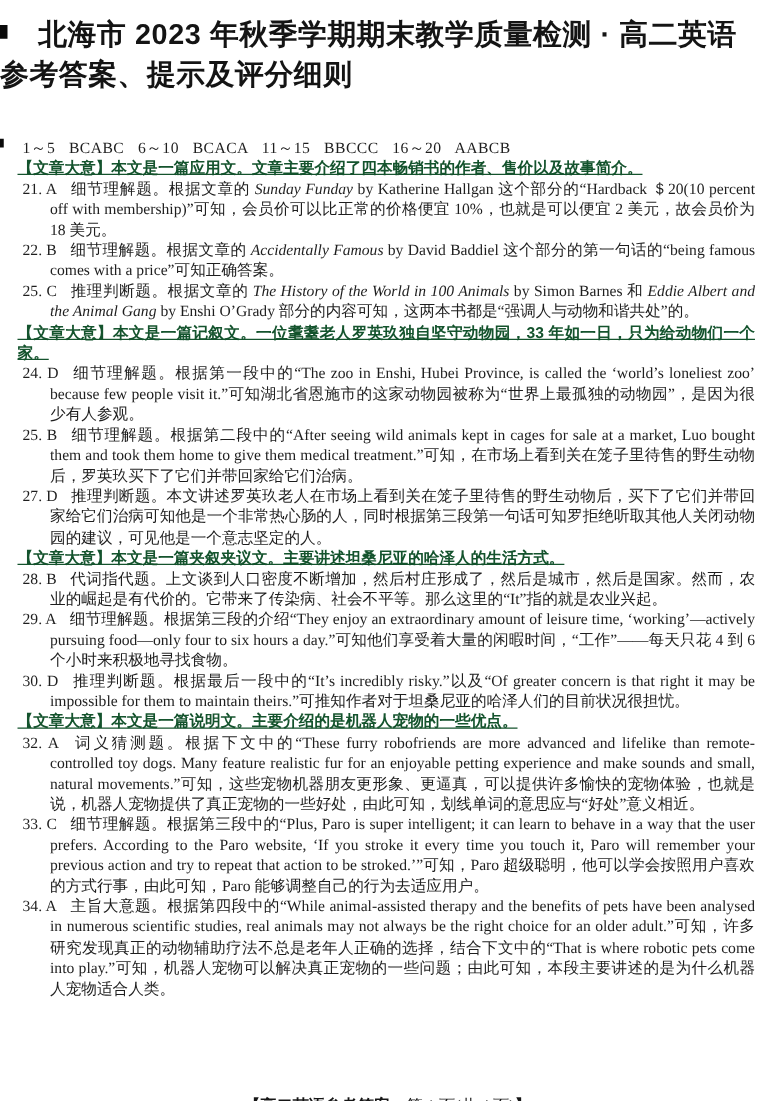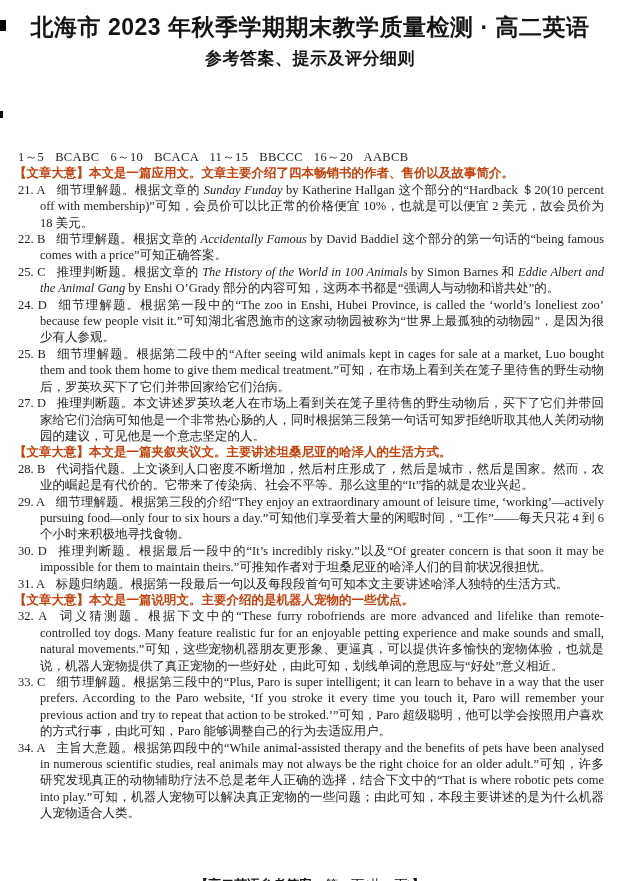--- a/index.html
+++ b/index.html
@@ -17,36 +17,36 @@
 
   .title {
     margin:13px 10px 0 10px;
     font-family:"Liberation Sans","DejaVu Sans",sans-serif;
     font-weight:700; font-size:23px; line-height:28px;
     text-align:center; letter-spacing:0.5px; color:#141414;
   }
   .subtitle {
     margin:7px 0 0 0;
     font-family:"Liberation Sans","DejaVu Sans",sans-serif;
-    font-weight:700; font-size:17px; line-height:22px;
-    text-align:center; letter-spacing:0.5px; color:#141414;
+    font-weight:700; font-size:23px; line-height:22px;
+    letter-spacing:0.5px; color:#141414;
   }
 
   .body {
     position:absolute; top:97px; left:18px; width:586px;
     font-size:12.5px; line-height:16.4px;
     text-align:justify;
   }
   .body p { margin:0; padding:0; }
 
-  p.answers { word-spacing:0.6em; letter-spacing:0.03em;margin-top:39px; }
+  p.answers { word-spacing:0.6em; letter-spacing:0.03em; }
 
   p.summary {
     font-family:"Liberation Sans","DejaVu Sans",sans-serif;
-    font-weight:700; color:#c2410c; margin-left:-4px;
+    font-weight:700; color:#14532d; margin-left:-4px;text-decoration:underline;
   }
 
   p.item { padding-left:22px; text-indent:-22px; }
   p.item .num { margin-right:0.85em; }
   p.item i { font-style:italic; }
 
   .footer {
     position:absolute; left:0; bottom:0; width:100%;
     text-align:center; font-size:13px; color:#161616;
   }
@@ -65,28 +65,28 @@
 
   <div class="title">北海市 2023 年秋季学期期末教学质量检测 · 高二英语</div>
   <div class="subtitle">参考答案、提示及评分细则</div>
 
   <div class="body" id="answer-body">
       <p class="answers">1～5 BCABC  6～10 BCACA  11～15 BBCCC  16～20 AABCB</p>
       <p class="summary">【文章大意】本文是一篇应用文。文章主要介绍了四本畅销书的作者、售价以及故事简介。</p>
       <p class="item"><span class="num">21. A</span><span>细节理解题。根据文章的 </span><i>Sunday Funday</i><span> by Katherine Hallgan 这个部分的“Hardback ＄20(10 percent off with membership)”可知，会员价可以比正常的价格便宜 10%，也就是可以便宜 2 美元，故会员价为 18 美元。</span></p>
       <p class="item"><span class="num">22. B</span><span>细节理解题。根据文章的 </span><i>Accidentally Famous</i><span> by David Baddiel 这个部分的第一句话的“being famous comes with a price”可知正确答案。</span></p>
       <p class="item"><span class="num">25. C</span><span>推理判断题。根据文章的 </span><i>The History of the World in 100 Animals</i><span> by Simon Barnes 和 </span><i>Eddie Albert and the Animal Gang</i><span> by Enshi O’Grady 部分的内容可知，这两本书都是“强调人与动物和谐共处”的。</span></p>
+      <p class="summary">【文章大意】本文是一篇记叙文。一位耄耋老人罗英玖独自坚守动物园，33 年如一日，只为给动物们一个家。</p>
       <p class="item"><span class="num">24. D</span><span>细节理解题。根据第一段中的“The zoo in Enshi, Hubei Province, is called the ‘world’s loneliest zoo’ because few people visit it.”可知湖北省恩施市的这家动物园被称为“世界上最孤独的动物园”，是因为很少有人参观。</span></p>
       <p class="item"><span class="num">25. B</span><span>细节理解题。根据第二段中的“After seeing wild animals kept in cages for sale at a market, Luo bought them and took them home to give them medical treatment.”可知，在市场上看到关在笼子里待售的野生动物后，罗英玖买下了它们并带回家给它们治病。</span></p>
       <p class="item"><span class="num">27. D</span><span>推理判断题。本文讲述罗英玖老人在市场上看到关在笼子里待售的野生动物后，买下了它们并带回家给它们治病可知他是一个非常热心肠的人，同时根据第三段第一句话可知罗拒绝听取其他人关闭动物园的建议，可见他是一个意志坚定的人。</span></p>
       <p class="summary">【文章大意】本文是一篇夹叙夹议文。主要讲述坦桑尼亚的哈泽人的生活方式。</p>
       <p class="item"><span class="num">28. B</span><span>代词指代题。上文谈到人口密度不断增加，然后村庄形成了，然后是城市，然后是国家。然而，农业的崛起是有代价的。它带来了传染病、社会不平等。那么这里的“It”指的就是农业兴起。</span></p>
       <p class="item"><span class="num">29. A</span><span>细节理解题。根据第三段的介绍“They enjoy an extraordinary amount of leisure time, ‘working’—actively pursuing food—only four to six hours a day.”可知他们享受着大量的闲暇时间，“工作”——每天只花 4 到 6 个小时来积极地寻找食物。</span></p>
-      <p class="item"><span class="num">30. D</span><span>推理判断题。根据最后一段中的“It’s incredibly risky.”以及“Of greater concern is that soon it may be impossible for them to maintain theirs.”可推知作者对于坦桑尼亚的哈泽人们的目前状况很担忧。</span></p>
-      <p class="item"><span class="num">31. A</span><span>标题归纳题。根据第一段最后一句以及每段段首句可知本文主要讲述哈泽人独特的生活方式。</span></p>
+      <p class="item"><span class="num">30. D</span><span>推理判断题。根据最后一段中的“It’s incredibly risky.”以及“Of greater concern is that right it may be impossible for them to maintain theirs.”可推知作者对于坦桑尼亚的哈泽人们的目前状况很担忧。</span></p>
       <p class="summary">【文章大意】本文是一篇说明文。主要介绍的是机器人宠物的一些优点。</p>
       <p class="item"><span class="num">32. A</span><span>词义猜测题。根据下文中的“These furry robofriends are more advanced and lifelike than remote-controlled toy dogs. Many feature realistic fur for an enjoyable petting experience and make sounds and small, natural movements.”可知，这些宠物机器朋友更形象、更逼真，可以提供许多愉快的宠物体验，也就是说，机器人宠物提供了真正宠物的一些好处，由此可知，划线单词的意思应与“好处”意义相近。</span></p>
       <p class="item"><span class="num">33. C</span><span>细节理解题。根据第三段中的“Plus, Paro is super intelligent; it can learn to behave in a way that the user prefers. According to the Paro website, ‘If you stroke it every time you touch it, Paro will remember your previous action and try to repeat that action to be stroked.’”可知，Paro 超级聪明，他可以学会按照用户喜欢的方式行事，由此可知，Paro 能够调整自己的行为去适应用户。</span></p>
       <p class="item"><span class="num">34. A</span><span>主旨大意题。根据第四段中的“While animal-assisted therapy and the benefits of pets have been analysed in numerous scientific studies, real animals may not always be the right choice for an older adult.”可知，许多研究发现真正的动物辅助疗法不总是老年人正确的选择，结合下文中的“That is where robotic pets come into play.”可知，机器人宠物可以解决真正宠物的一些问题；由此可知，本段主要讲述的是为什么机器人宠物适合人类。</span></p>
     </div>
 
   <div class="footer">
     <span class="f-bold">【高二英语参考答案</span><span class="f-reg">　第 1 页(共 4 页)</span><span class="f-bold">】</span>
   </div>
 </div>

